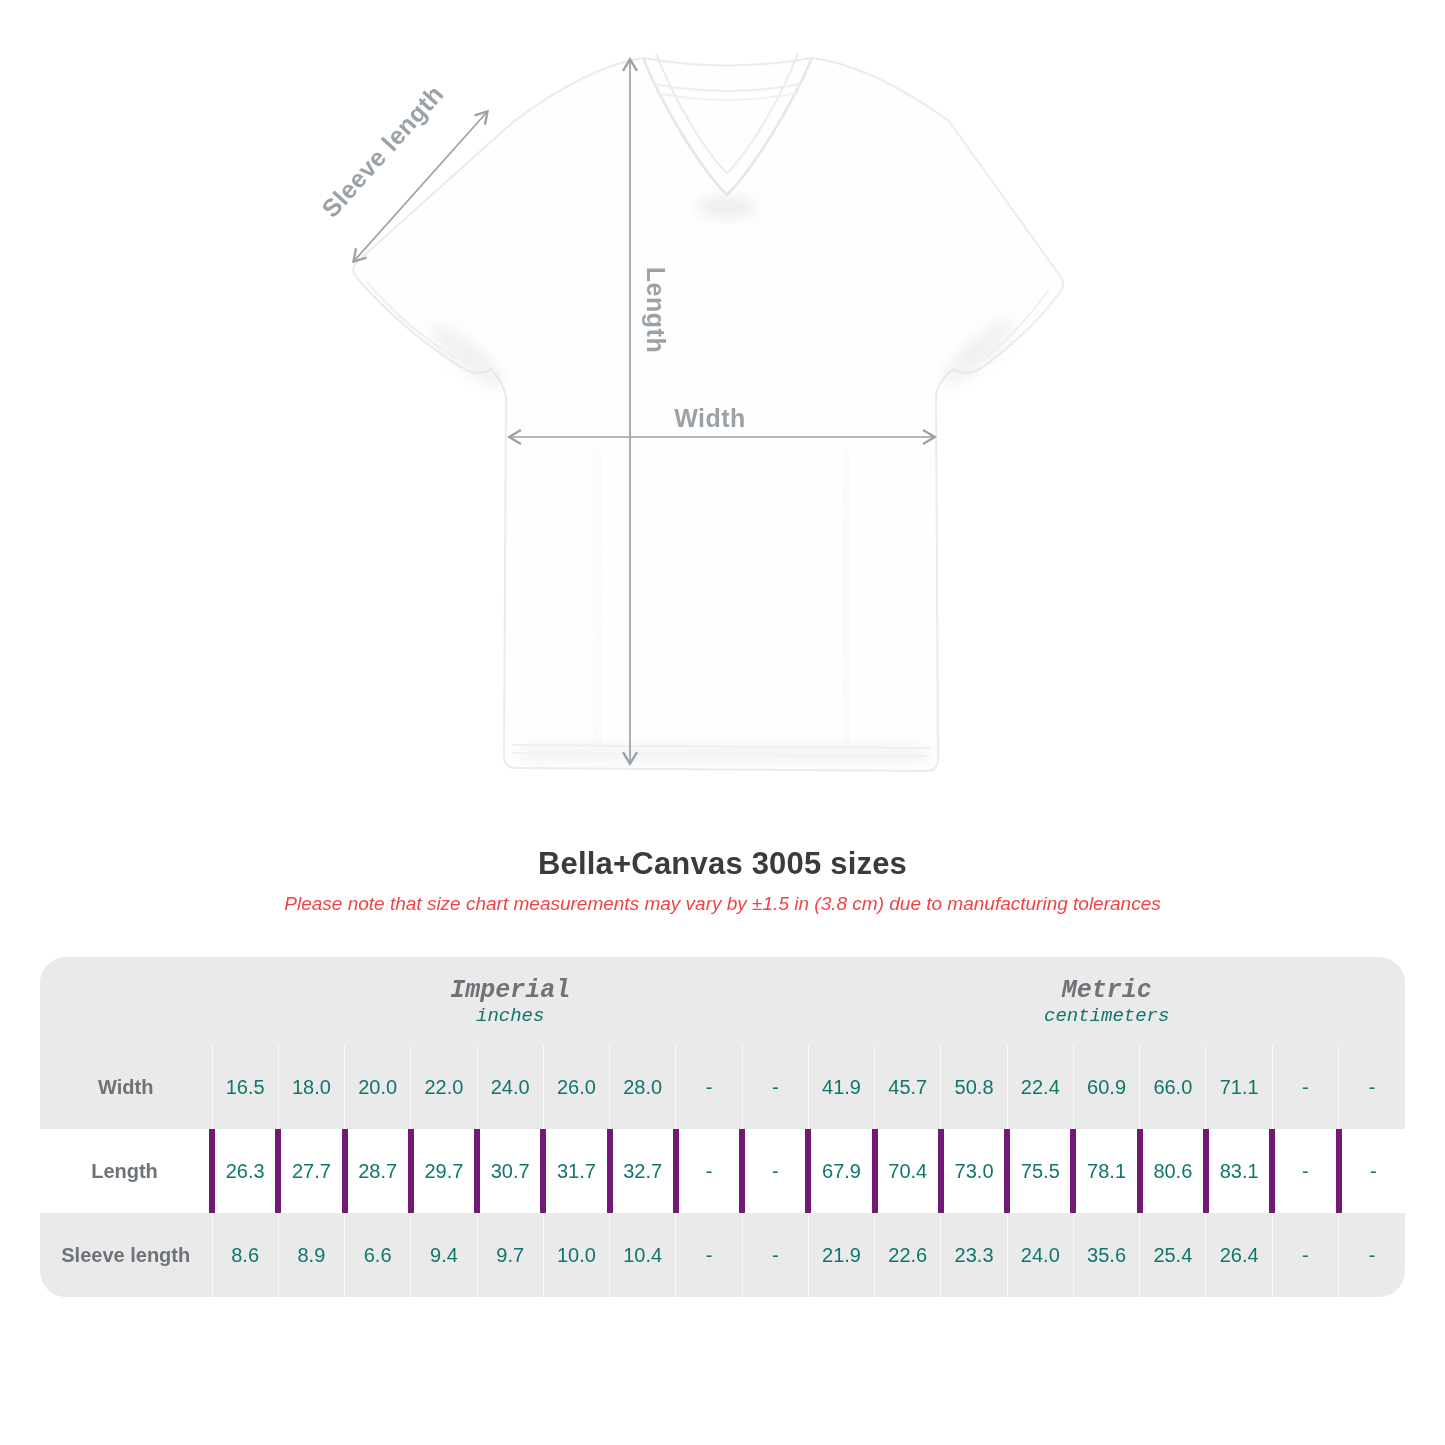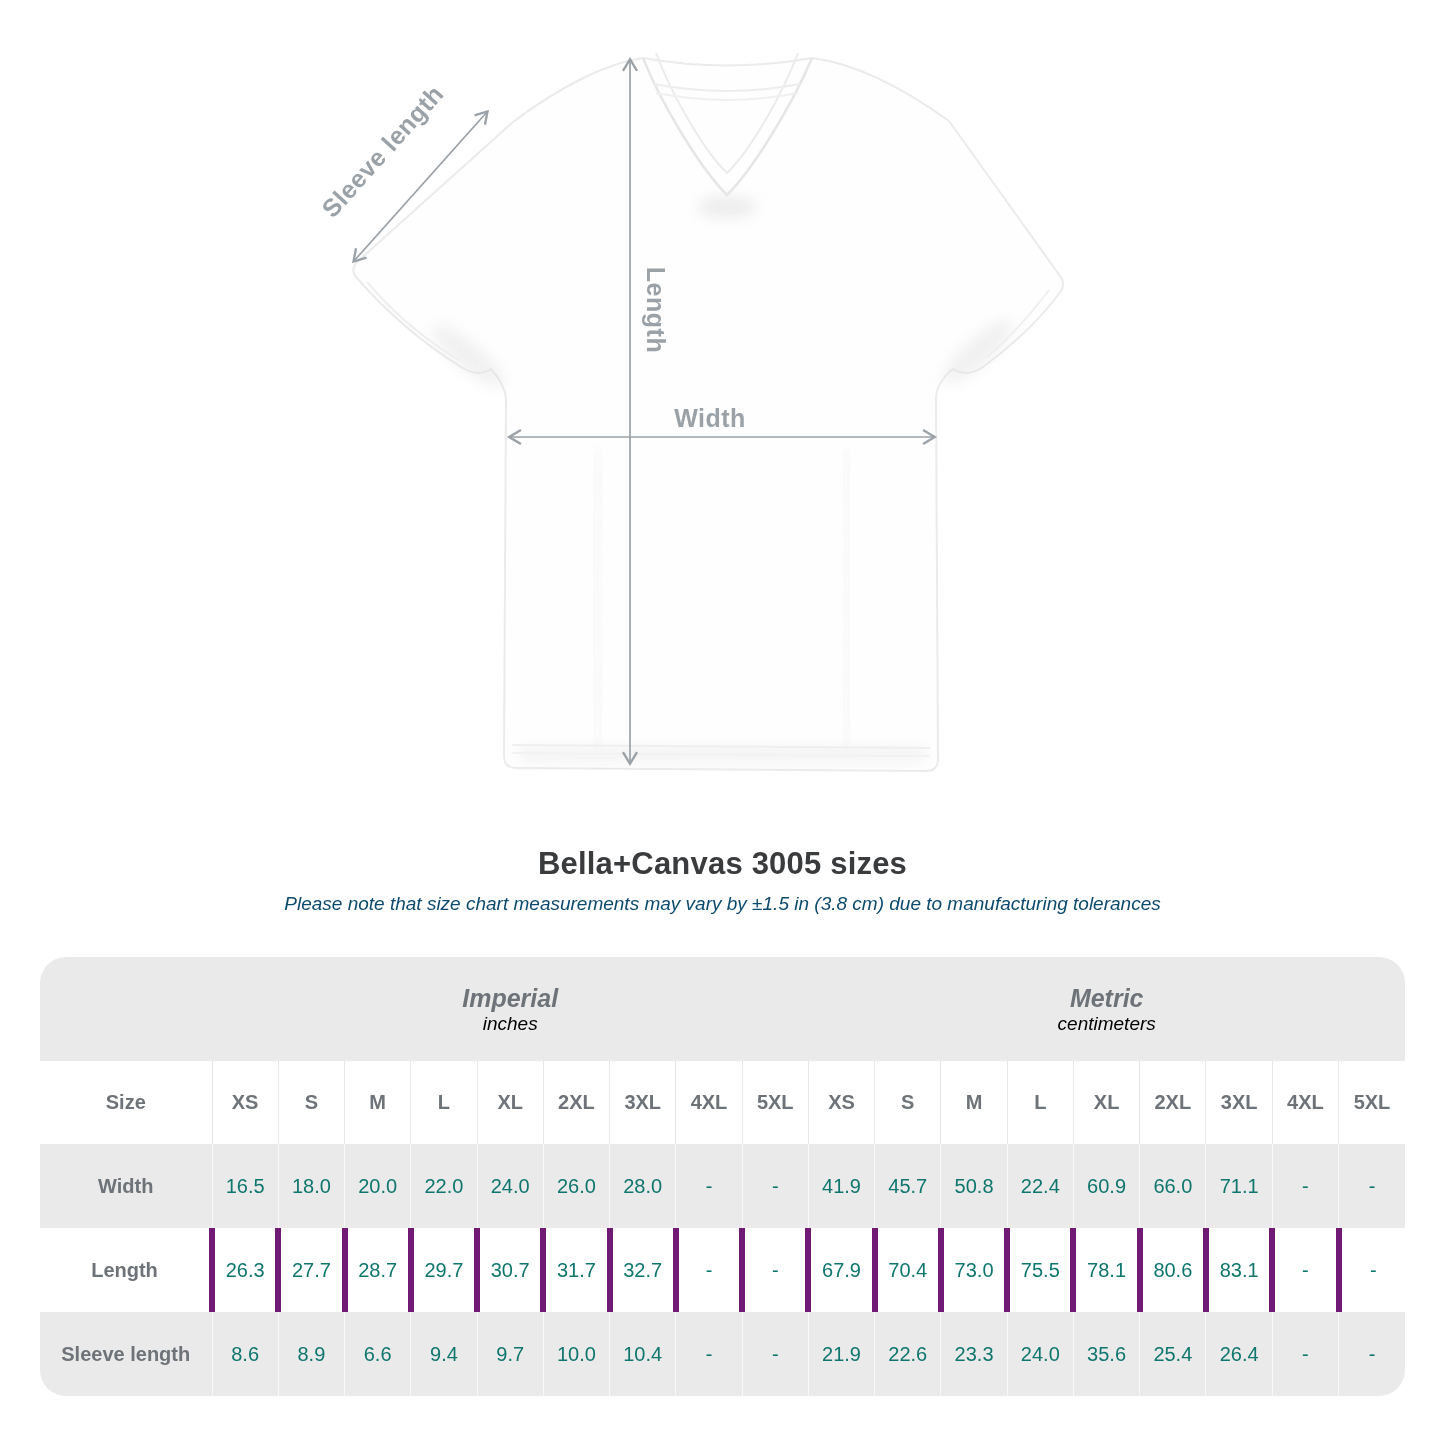--- a/index.html
+++ b/index.html
@@ -14,32 +14,32 @@
   .dim-label{
     font-family:"Liberation Sans","DejaVu Sans",sans-serif;
     font-weight:bold;font-size:25px;fill:#9aa1a7;letter-spacing:.5px;
   }
   
   .heading{text-align:center;margin-top:26px;}
   .heading h1{
     margin:0;font-size:31px;font-weight:bold;color:#3a3b3d;letter-spacing:.2px;
   }
   .heading p{
-    margin:11px 0 0;font-size:19px;font-style:italic;color:#0c4a6e;text-align:center;
+    margin:11px 0 0;font-size:19px;font-style:italic;color:#ef4444;text-align:center;
   }
   
   .table-wrap{
     width:1365px;margin:42px auto 0;border-radius:26px;overflow:hidden;
   }
   table{width:100%;border-collapse:collapse;table-layout:fixed;}
   col.label-col{width:172px;}
   td{text-align:center;vertical-align:middle;padding:0;}
-  tr.band td{background:#eaeaea;height:104px;}
+  tr.band td{background:#eaeaea;height:88px;font-family:Liberation Mono, monospace;}
   .unit-name{font-size:25px;font-weight:bold;font-style:italic;color:#6d7378;}
-  .unit-sub{font-size:19px;font-style:italic;color:#000000;margin-top:0;}
+  .unit-sub{font-size:19px;font-style:italic;color:#0f766e;margin-top:0;}
   tr.sizes-row{background:#ffffff;height:83px;}
   tr.sizes-row td{font-weight:bold;font-size:20px;color:#6d7378;}
   tbody tr{height:84px;}
   tr.row-shade{background:#eaeaea;}
   tr.row-plain{background:#ffffff;}
   .label-cell{font-weight:bold;font-size:20px;color:#6d7378;}
   .val{font-size:20px;color:#0f766e;font-weight:normal;}
   tr.sizes-row td + td{border-left:1px solid #e7e7e7;}
   tr.row-plain td + td{border-left:6px solid #701a75;}
   tr.row-shade td + td{border-left:1px solid #f9f9f9;}
@@ -127,42 +127,20 @@
         <td></td>
         <td colspan="9">
           <div class="unit-name">Imperial</div>
           <div class="unit-sub">inches</div>
         </td>
         <td colspan="9">
           <div class="unit-name">Metric</div>
           <div class="unit-sub">centimeters</div>
         </td>
       </tr>
-      <tr class="sizes-row" id="sizes-row">
-        <td class="label-cell">Size</td>
-
-      <td>XS</td>
-          <td>S</td>
-          <td>M</td>
-          <td>L</td>
-          <td>XL</td>
-          <td>2XL</td>
-          <td>3XL</td>
-          <td>4XL</td>
-          <td>5XL</td>
-          <td>XS</td>
-          <td>S</td>
-          <td>M</td>
-          <td>L</td>
-          <td>XL</td>
-          <td>2XL</td>
-          <td>3XL</td>
-          <td>4XL</td>
-          <td>5XL</td>
-        </tr>
     </thead>
     <tbody id="chart-body">
 
     <tr class="row-shade">
           <td class="label-cell">Width</td>
           <td class="val">16.5</td>
           <td class="val">18.0</td>
           <td class="val">20.0</td>
           <td class="val">22.0</td>
           <td class="val">24.0</td>

